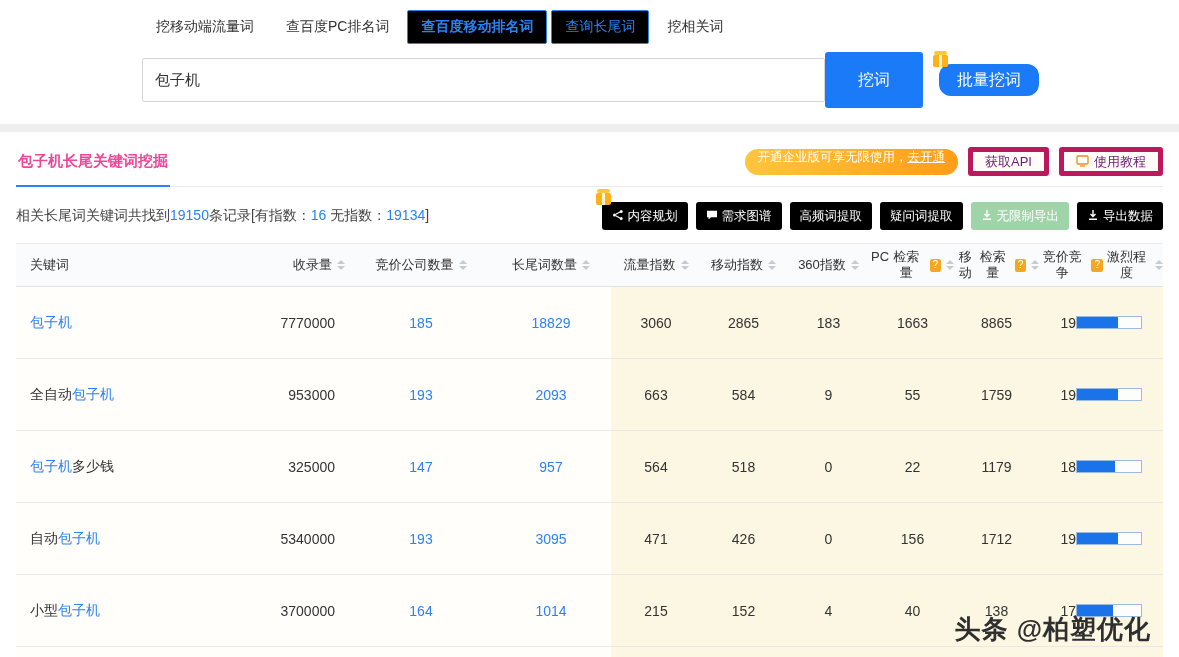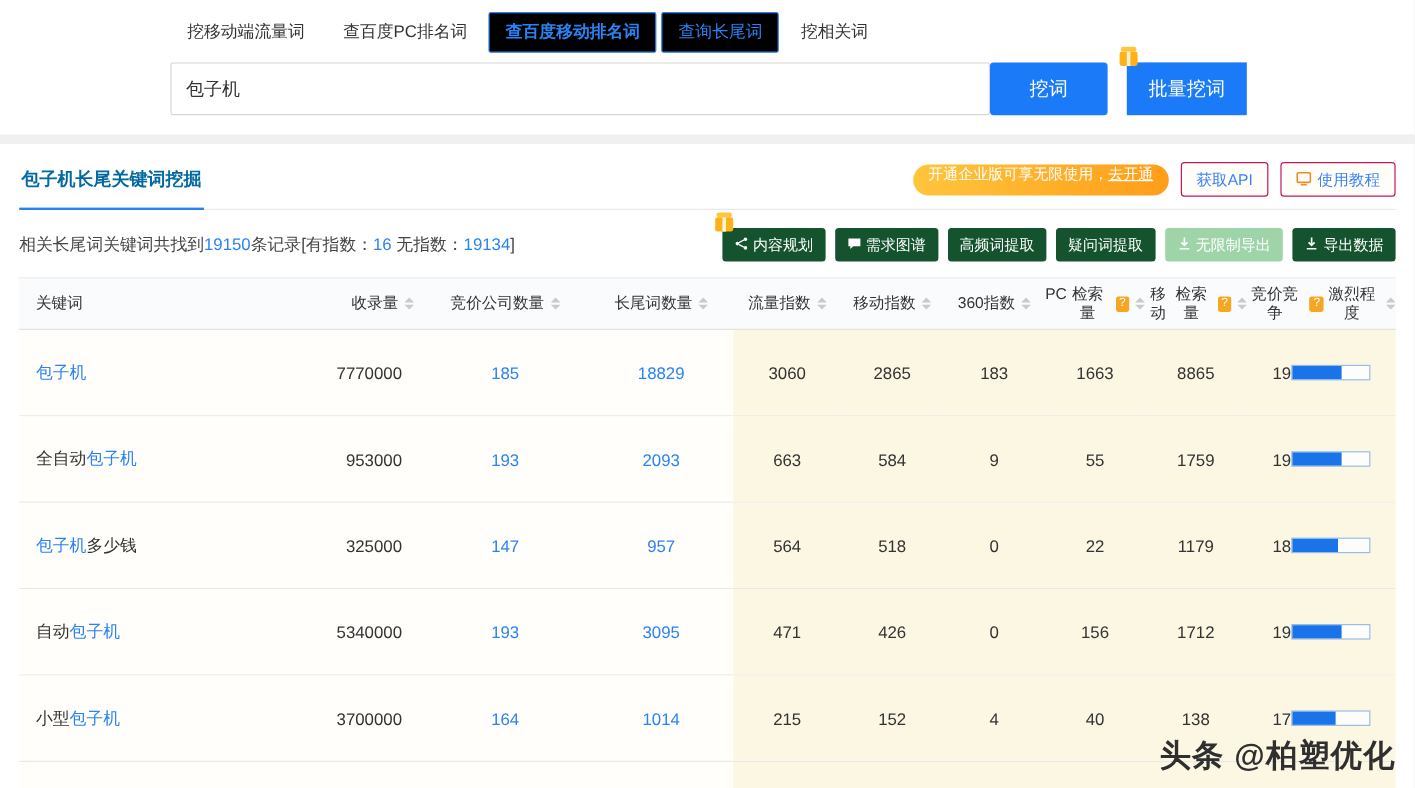--- a/index.html
+++ b/index.html
@@ -7,42 +7,42 @@
   .screen { position:relative; width:1179px; height:657px; background:#f0f0f0; overflow:hidden; margin:0 auto; }
 
   
   .topbar { background:#fff; padding:10px 20px 16px 142px; }
   .tabs { display:flex; align-items:center; gap:4px; margin-bottom:8px; }
   .tab { font-size:14px; color:#333; padding:7px 13px; border:1px solid transparent; border-radius:2px; cursor:pointer; white-space:nowrap; }
   .tab--boxed { color:#2a83f5; border-color:#2a83f5; background:#000000; }
   .tab--active { font-weight:700; }
   .search-row { display:flex; align-items:center; }
   .kw-input { width:683px; height:44px; border:1px solid #d6d6d6; border-radius:2px; padding:0 12px; font-size:15px; color:#333; outline:none; font-family:inherit; }
-  .btn-dig { width:98px; height:44px; background:#1a7af8; color:#fff; font-size:16px; border:none; border-radius:3px; cursor:pointer; font-family:inherit; }
-  .btn-batch { position:relative; margin-left:16px; width:100px; height:44px; background:#1a7af8; color:#fff; font-size:16px; border:none; border-radius:0; cursor:pointer; font-family:Liberation Sans, sans-serif; }
+  .btn-dig { width:98px; height:56px; background:#1a7af8; color:#fff; font-size:16px; border:none; border-radius:3px; cursor:pointer; font-family:inherit; }
+  .btn-batch { position:relative; margin-left:16px; width:100px; height:32px; background:#1a7af8; color:#fff; font-size:16px; border:none; border-radius:12px; cursor:pointer; font-family:Liberation Sans, sans-serif; }
 
   .gift { position:absolute; top:-9px; left:-6px; width:15px; height:12px; background:#ffb118; border-radius:2px; }
   .gift::before { content:""; position:absolute; left:50%; top:0; bottom:0; width:3px; margin-left:-1.5px; background:#fff3d6; }
   .gift::after { content:""; position:absolute; top:-4px; left:1px; right:1px; height:4px; background:#ffc53d; border-radius:2px; }
 
   
   .panel { margin-top:8px; background:#fff; padding:0 16px; height:552px; position:relative; }
   .panel-head { display:flex; justify-content:space-between; align-items:flex-end; padding-top:14px; border-bottom:1px solid #e9e9e9; }
-  .panel-title { display:inline-block; color:#0369a1; font-size:15px; font-weight:700; padding:6px 2px 14px; border-bottom:2px solid #2a83f5; margin-bottom:-1px;text-align:center; }
+  .panel-title { display:inline-block; color:#ec4899; font-size:15px; font-weight:700; padding:6px 2px 14px; border-bottom:2px solid #2a83f5; margin-bottom:-1px;text-align:center; }
   .promo { display:flex; align-items:center; gap:10px; padding-bottom:10px; }
   .banner { height:26px; display:flex; align-items:flex-start; padding:0 13px; border-radius:13px; background:linear-gradient(90deg,#ffc53d,#ff9d18); color:#fff; font-size:12.5px; cursor:pointer; white-space:nowrap; }
   .banner-link { text-decoration:underline; }
-  .btn-orange { display:flex; align-items:center; gap:5px; height:29px; padding:0 12px; border:1px solid #be185d; border-radius:3px; background:#fffdf8; color:#3b82f6; font-size:13px; cursor:pointer; font-family:inherit; }
+  .btn-orange { display:flex; align-items:center; gap:5px; height:29px; padding:0 12px; border:5px solid #be185d; border-radius:3px; background:#fffdf8; color:#701a75; font-size:13px; cursor:pointer; font-family:inherit; }
 
   
   .stats-row { display:flex; justify-content:space-between; align-items:center; padding:15px 0 13px; }
   .stats { font-size:14px; color:#444; }
   .stats .blue { color:#2a83f5; }
   .actions { display:flex; align-items:center; }
-  .abtn { position:relative; display:flex; align-items:center; gap:4px; height:28px; padding:0 10px; margin-left:8px; border:none; border-radius:3px; background:#14532d; color:#fff; font-size:12.5px; cursor:pointer; font-family:inherit; white-space:nowrap; }
+  .abtn { position:relative; display:flex; align-items:center; gap:4px; height:28px; padding:0 10px; margin-left:8px; border:none; border-radius:3px; background:#000000; color:#fff; font-size:12.5px; cursor:pointer; font-family:inherit; white-space:nowrap; }
   .abtn--green { background:#9fd4a9; }
 
   
   .grid-cols { display:grid; grid-template-columns:240px 95px 140px 120px 90px 85px 85px 83px 85px 1fr; }
   .thead { height:44px; background:#fafbfc; border-top:1px solid #ededed; border-bottom:1px solid #e2e2e2; font-size:13px; color:#333; align-items:center; }
   .hcell { display:flex; align-items:center; height:100%; }
   .hcell.left { padding-left:14px; }
   .hcell.endalign { justify-content:flex-end; padding-right:6px; }
   .hcell.center { justify-content:center; }
   .h2l { display:flex; line-height:1.25; text-align:center; }
@@ -60,21 +60,21 @@
   .cell.ct { justify-content:center; }
   .cell.cream { background:#fbf7e3; }
   .kblue { color:#2a83f5; cursor:pointer; }
   .kdark { color:#333; }
   a.cellink { color:#2a83f5; text-decoration:none; cursor:pointer; }
   .comp { justify-content:center; gap:0; }
   .comp-val { min-width:16px; text-align:right; }
   .comp-bar { position:relative; width:66px; height:13px; border:1px solid #9bbce2; background:#fdfdfb; }
   .comp-fill { position:absolute; left:0; top:0; bottom:0; background:#1a73e8; }
 
-  .watermark { position:absolute; right:16px; bottom:10px; font-size:26px; font-weight:700; color:#2f2f2f; letter-spacing:1px; }
+  .watermark { position:absolute; right:28px; bottom:10px; font-size:26px; font-weight:700; color:#2f2f2f; letter-spacing:1px; }
 </style>
 </head>
 <body>
 
 <div class="screen">
 
   <header class="topbar">
     <div class="tabs">
       <div class="tab">挖移动端流量词</div>
       <div class="tab">查百度PC排名词</div>

